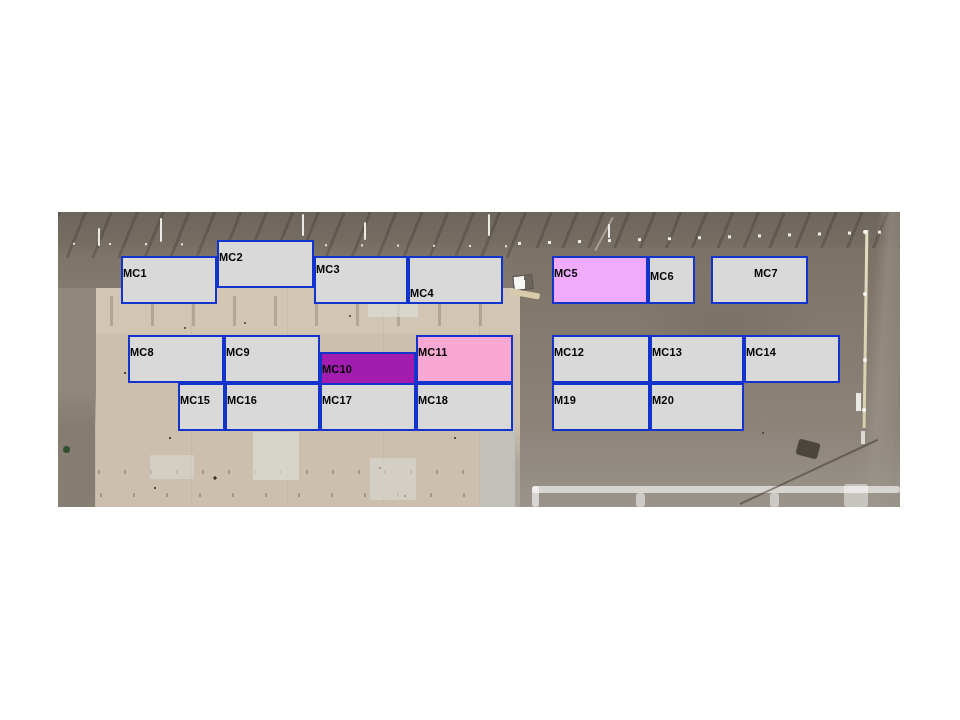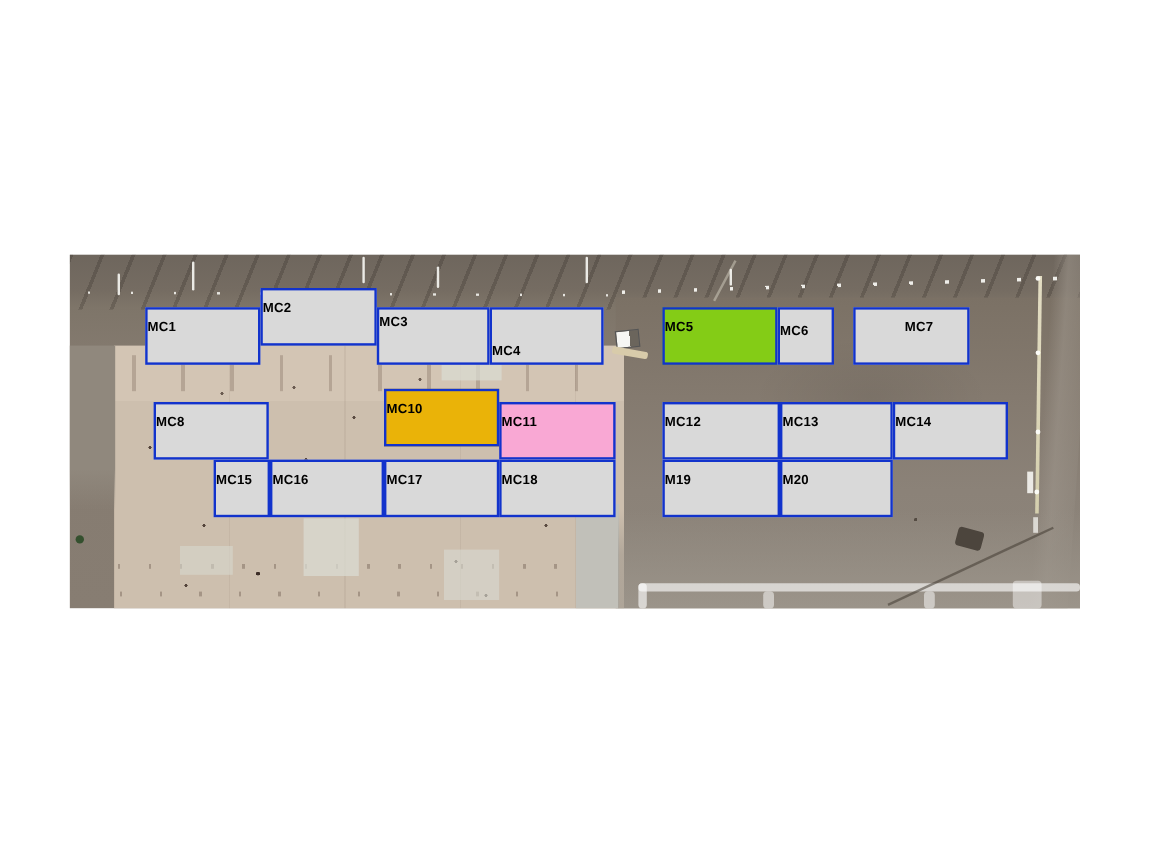--- a/index.html
+++ b/index.html
@@ -198,33 +198,36 @@
       </div>
       <div class="zone-box" style="left: 159px; top: 28px; width: 97px; height: 48px; background: rgb(217, 217, 217); border-color: rgb(18, 51, 204);">
         <span style="color: rgb(0, 0, 0);">MC2</span>
       </div>
       <div class="zone-box" style="left: 256px; top: 44px; width: 94px; height: 48px; background: rgb(217, 217, 217); border-color: rgb(18, 51, 204);">
         <span style="color: rgb(0, 0, 0); margin-top: 5px;">MC3</span>
       </div>
       <div class="zone-box" style="left: 350px; top: 44px; width: 95px; height: 48px; background: rgb(217, 217, 217); border-color: rgb(18, 51, 204);">
         <span style="color: rgb(0, 0, 0); margin-top: 29px;">MC4</span>
       </div>
-      <div class="zone-box" style="left: 494px; top: 44px; width: 96px; height: 48px; background: #84cc16; border-color: rgb(18, 51, 204);">
+      <div class="zone-box" style="left: 494px; top: 44px; width: 96px; height: 48px; background: #f0abfc; border-color: rgb(18, 51, 204);">
         <span style="color: rgb(0, 0, 0);">MC5</span>
       </div>
       <div class="zone-box" style="left: 590px; top: 44px; width: 47px; height: 48px; background: rgb(217, 217, 217); border-color: rgb(18, 51, 204);">
         <span style="color: rgb(0, 0, 0); margin-top: 12px;">MC6</span>
       </div>
       <div class="zone-box" style="left: 653px; top: 44px; width: 97px; height: 48px; background: rgb(217, 217, 217); border-color: rgb(18, 51, 204);">
         <span style="color: rgb(0, 0, 0); padding-left: 41px;">MC7</span>
       </div>
       <div class="zone-box" style="left: 70px; top: 123px; width: 96px; height: 48px; background: rgb(217, 217, 217); border-color: rgb(18, 51, 204);">
         <span style="color: rgb(0, 0, 0);">MC8</span>
       </div>
-      <div class="zone-box" style="left: 262px; top: 112px; width: 96px; height: 48px; background: #eab308; border-color: rgb(18, 51, 204);">
+      <div class="zone-box" style="left: 166px; top: 123px; width: 96px; height: 48px; background: rgb(217, 217, 217); border-color: rgb(18, 51, 204);">
+        <span style="color: rgb(0, 0, 0);">MC9</span>
+      </div>
+      <div class="zone-box" style="left: 262px; top: 140px; width: 96px; height: 48px; background: #a21caf; border-color: rgb(18, 51, 204);">
         <span style="color: rgb(0, 0, 0);">MC10</span>
       </div>
       <div class="zone-box" style="left: 358px; top: 123px; width: 97px; height: 48px; background: #f9a8d4; border-color: rgb(18, 51, 204);">
         <span style="color: rgb(0, 0, 0);">MC11</span>
       </div>
       <div class="zone-box" style="left: 494px; top: 123px; width: 98px; height: 48px; background: rgb(217, 217, 217); border-color: rgb(18, 51, 204);">
         <span style="color: rgb(0, 0, 0);">MC12</span>
       </div>
       <div class="zone-box" style="left: 592px; top: 123px; width: 94px; height: 48px; background: rgb(217, 217, 217); border-color: rgb(18, 51, 204);">
         <span style="color: rgb(0, 0, 0);">MC13</span>

